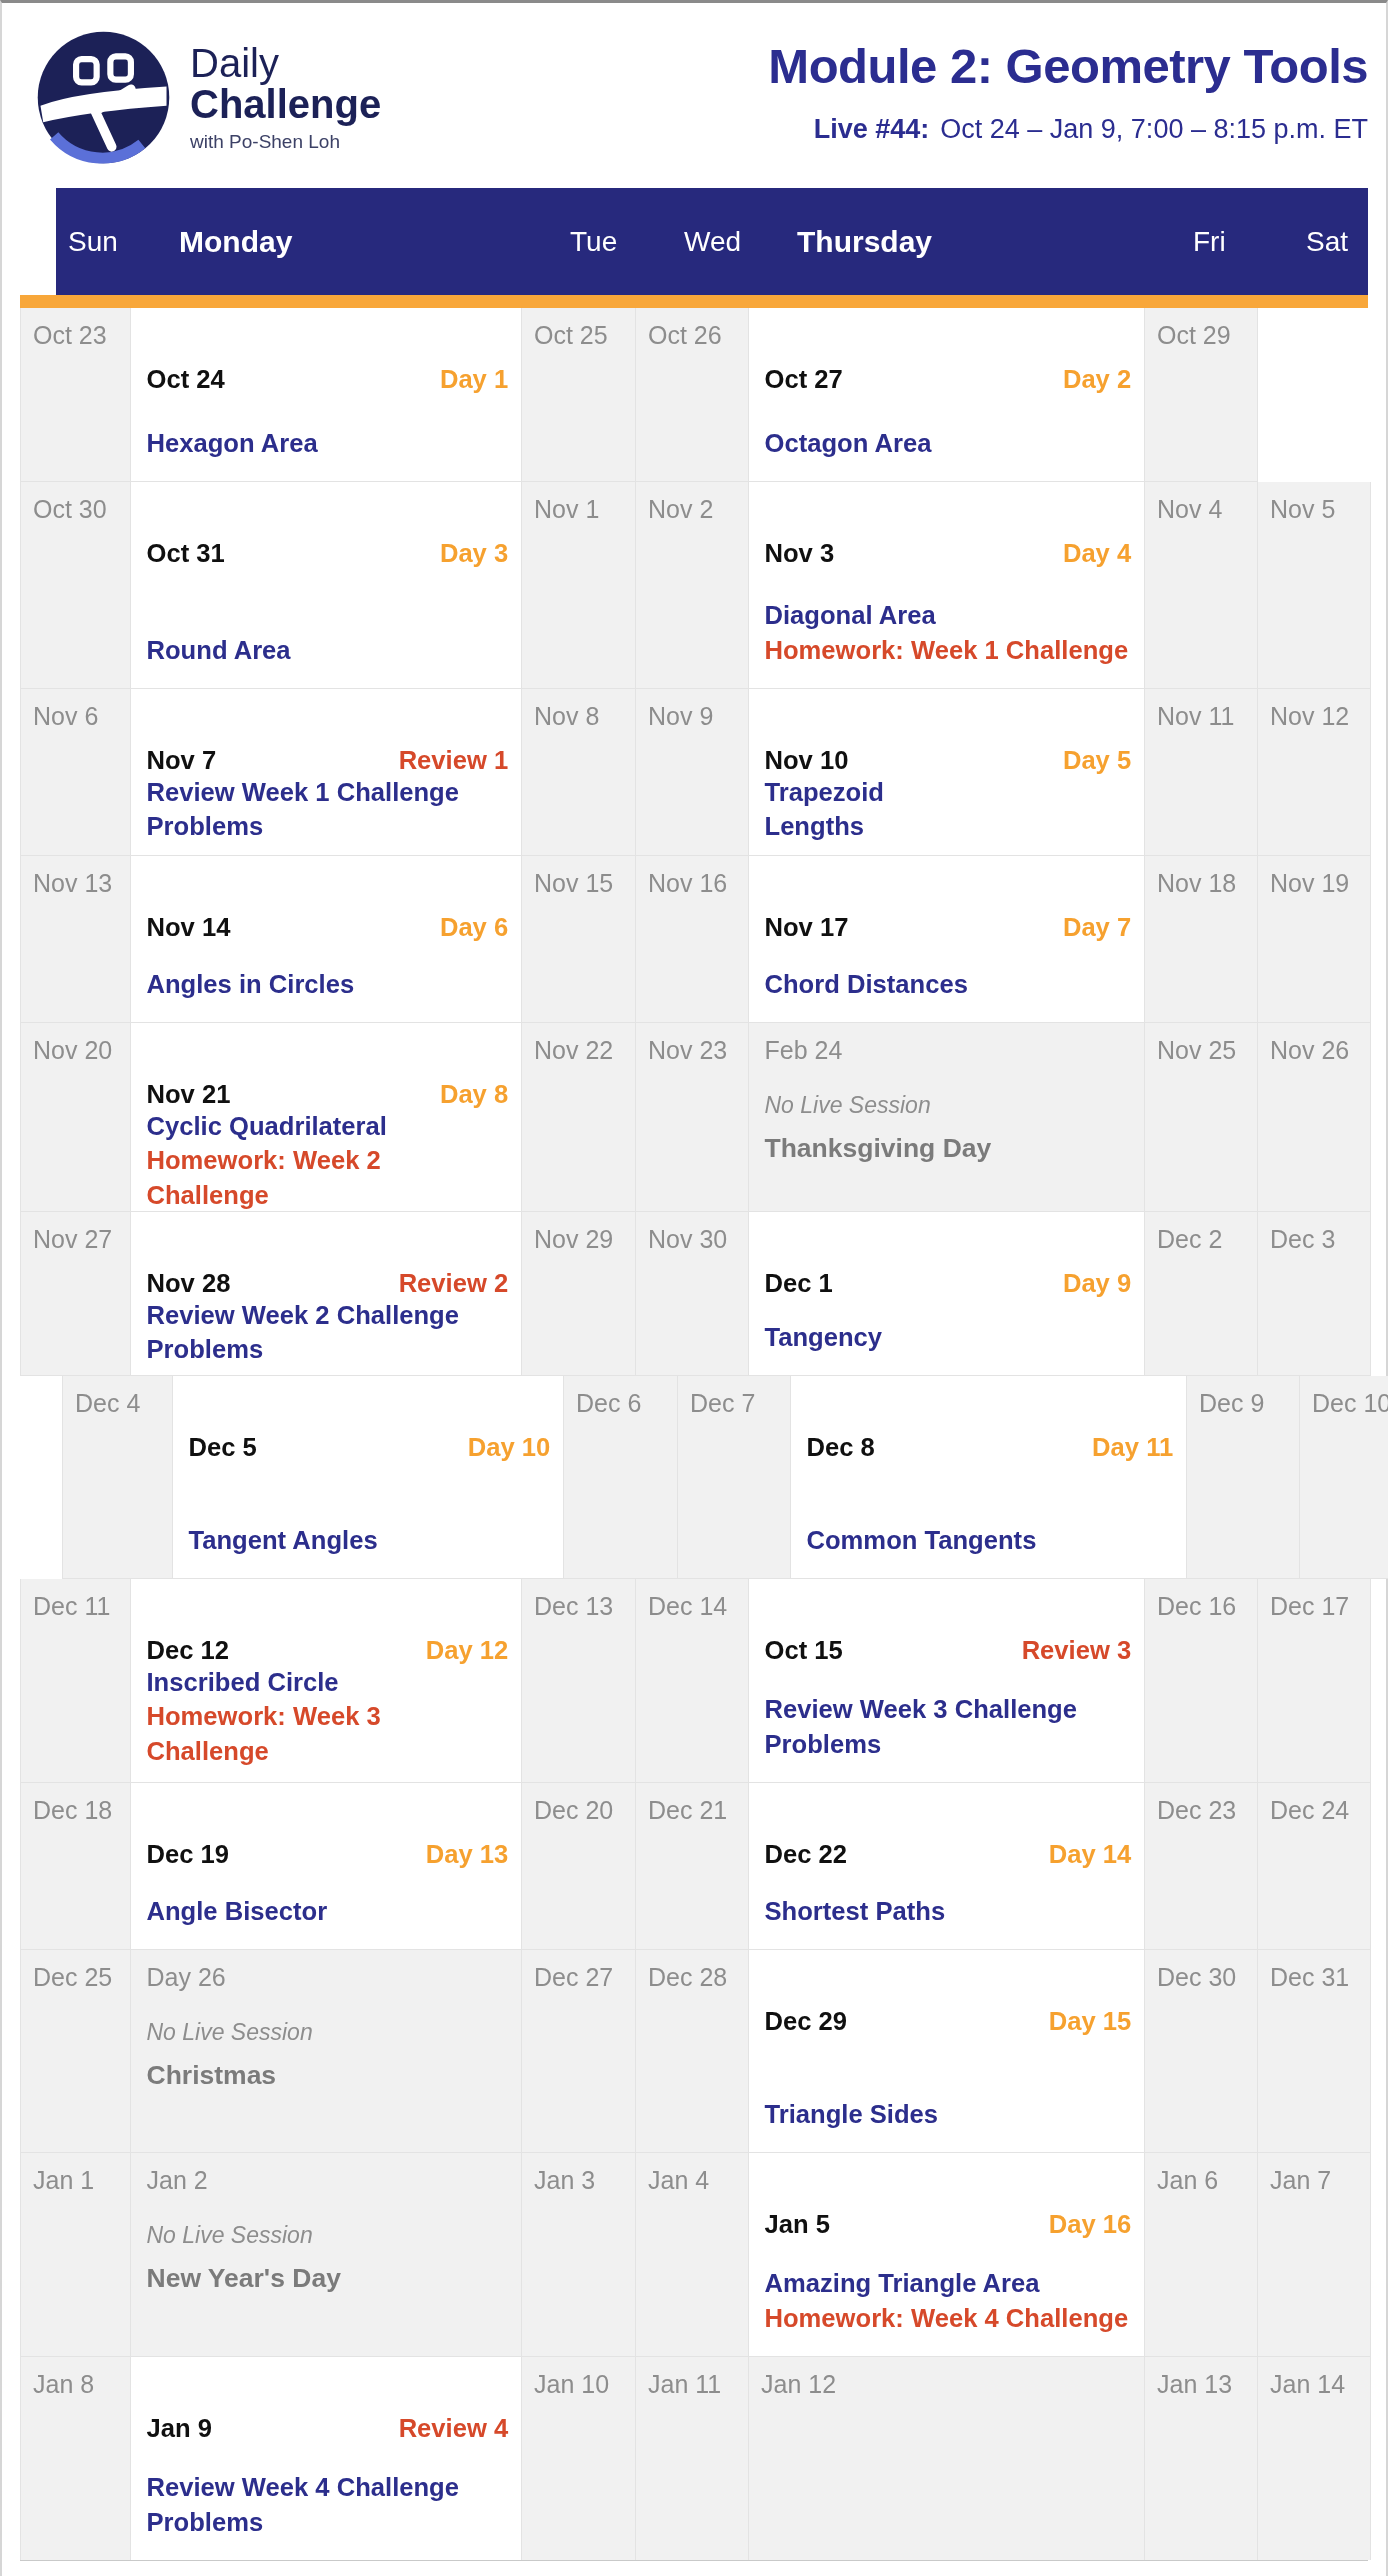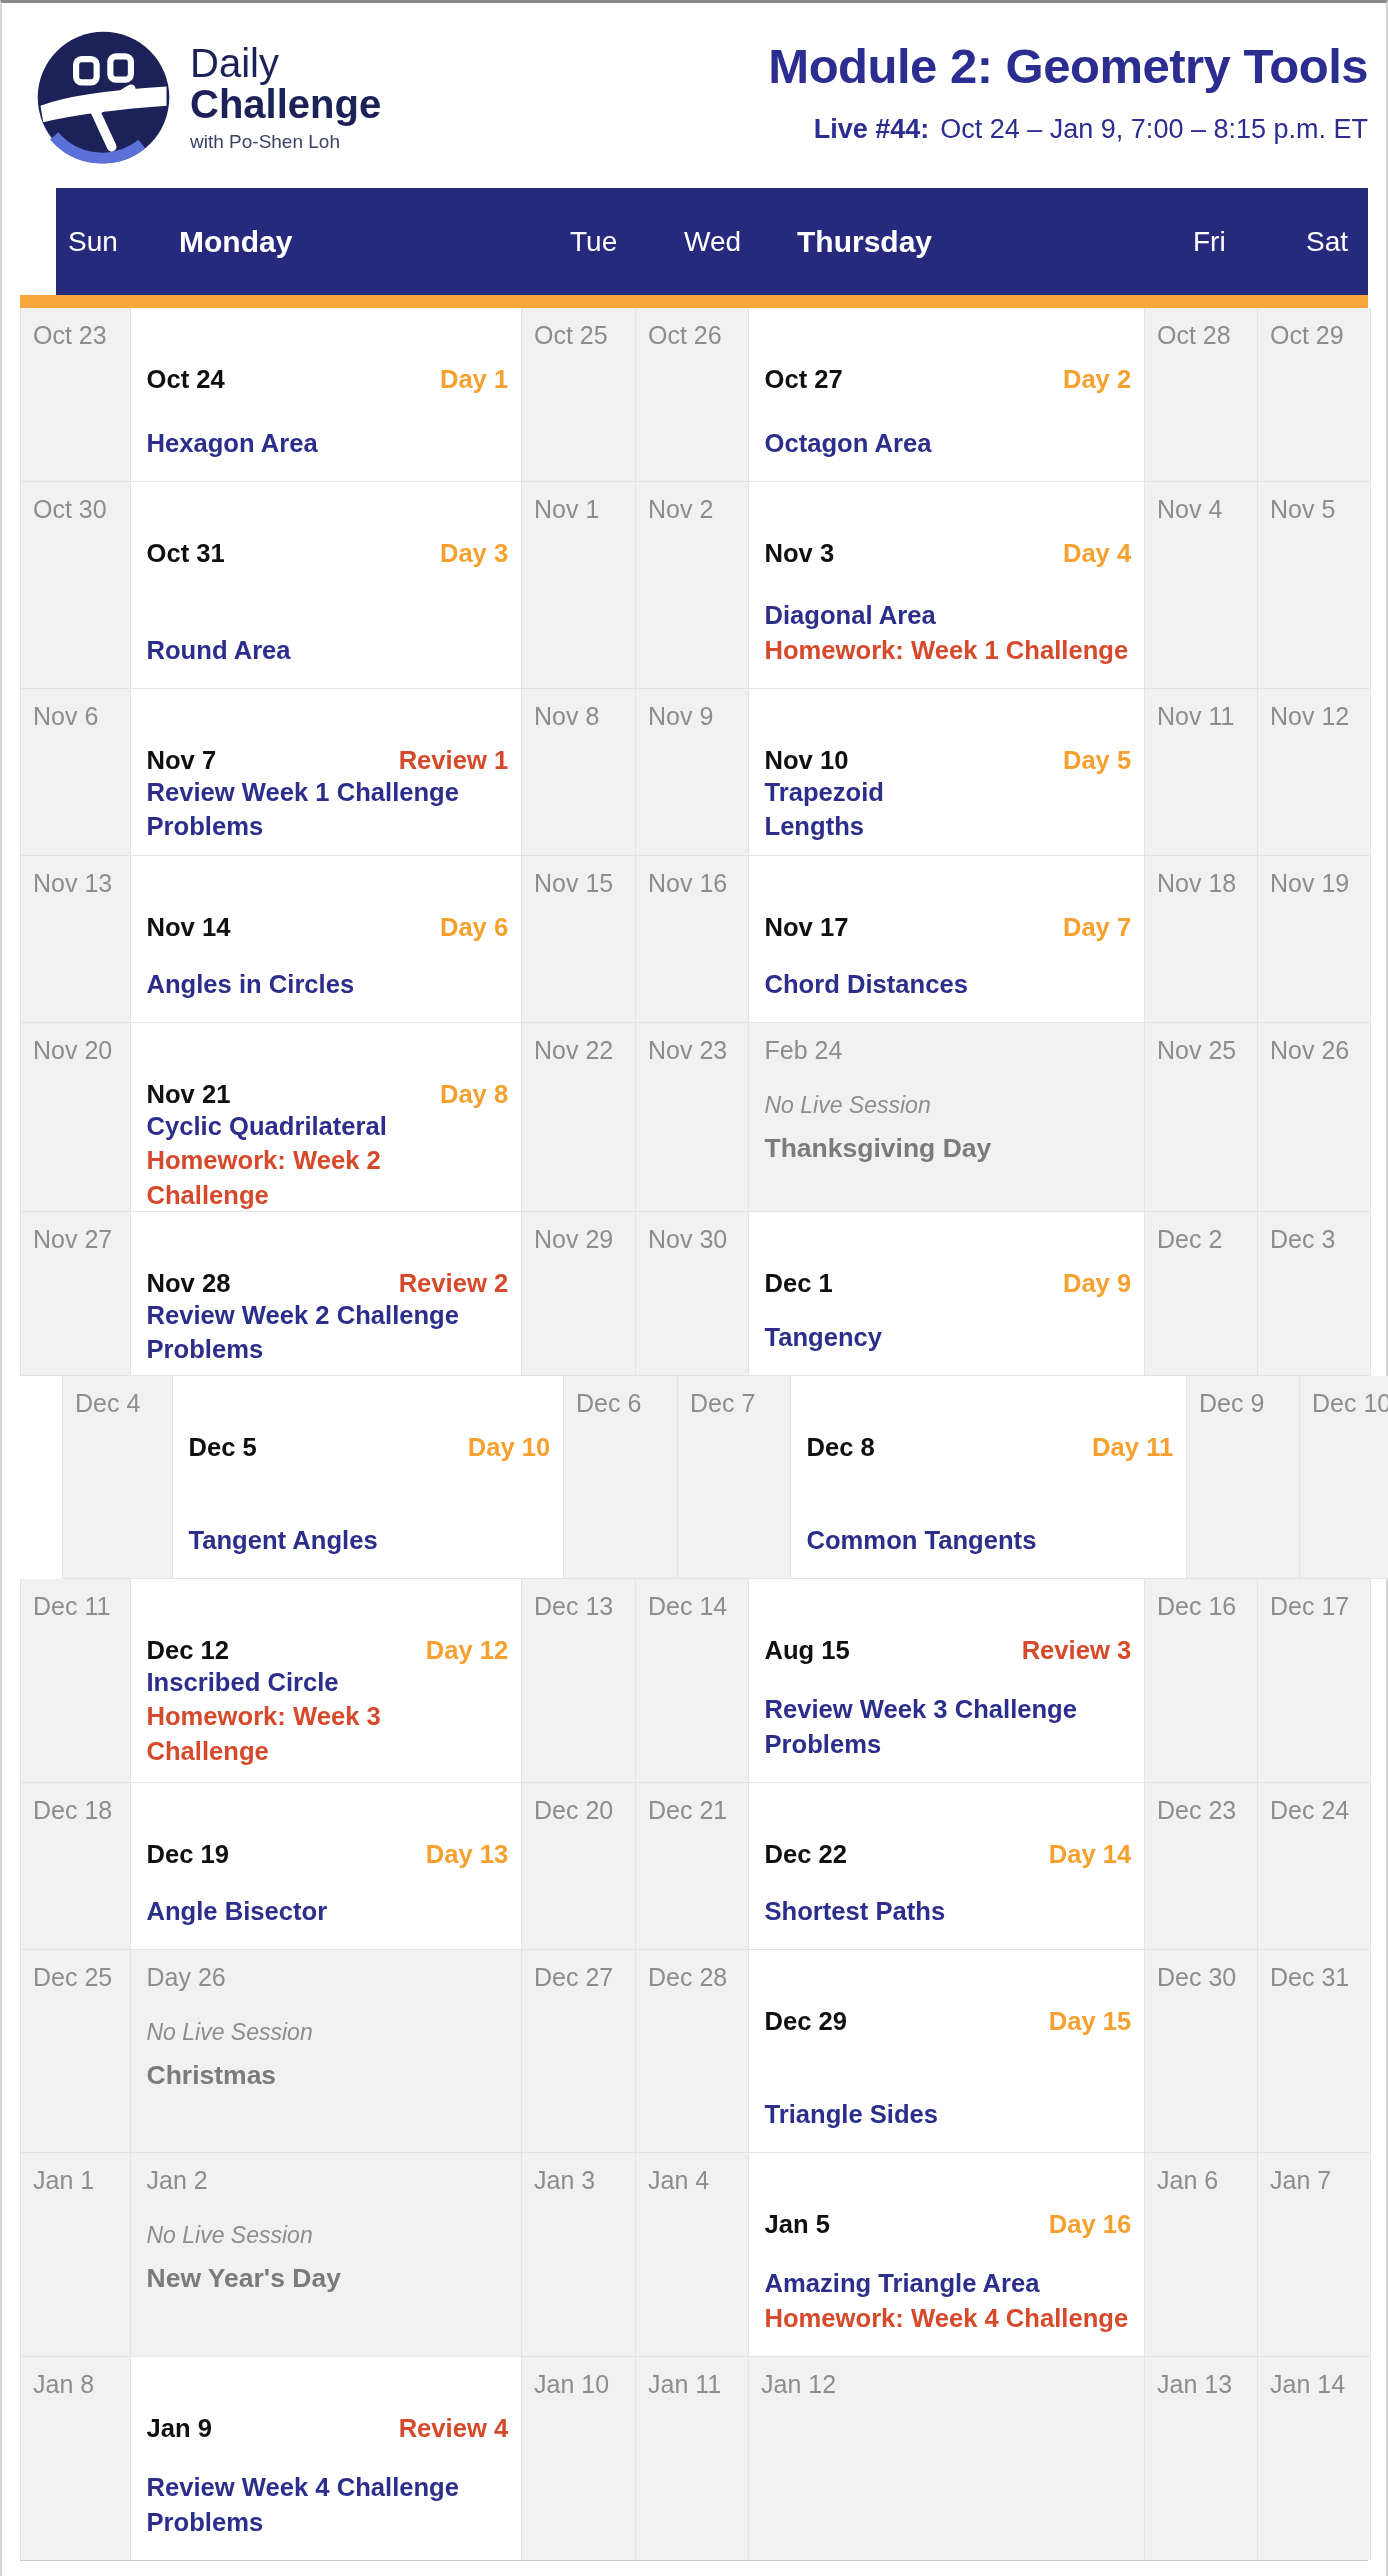--- a/index.html
+++ b/index.html
@@ -158,21 +158,20 @@
           <div class="cell minor"><span>Oct 26</span></div>
           <div class="cell major">
             <div class="cell-top">
               <span class="cell-date">Oct 27</span>
               <span class="cell-tag day">Day 2</span>
             </div>
             <div class="cell-body">
               <div class="cell-topic">Octagon Area</div>
             </div>
           </div>
-          <div class="cell minor"><span>Oct 28</span></div>
           <div class="cell minor"><span>Oct 29</span></div>
         </div>
         <div class="cal-row" style="height: 207px;">
           <div class="cell minor"><span>Oct 30</span></div>
           <div class="cell major">
             <div class="cell-top">
               <span class="cell-date">Oct 31</span>
               <span class="cell-tag day">Day 3</span>
             </div>
             <div class="cell-body">
@@ -326,21 +325,21 @@
             </div>
             <div class="cell-body">
               <div class="cell-topic">Inscribed Circle</div>
               <div class="cell-homework">Homework: Week 3 Challenge</div>
             </div>
           </div>
           <div class="cell minor"><span>Dec 13</span></div>
           <div class="cell minor"><span>Dec 14</span></div>
           <div class="cell major">
             <div class="cell-top">
-              <span class="cell-date">Aug 15</span>
+              <span class="cell-date">Oct 15</span>
               <span class="cell-tag review">Review 3</span>
             </div>
             <div class="cell-body">
               <div class="cell-topic">Review Week 3 Challenge Problems</div>
             </div>
           </div>
           <div class="cell minor"><span>Dec 16</span></div>
           <div class="cell minor"><span>Dec 17</span></div>
         </div>
         <div class="cal-row" style="height: 167px;">

